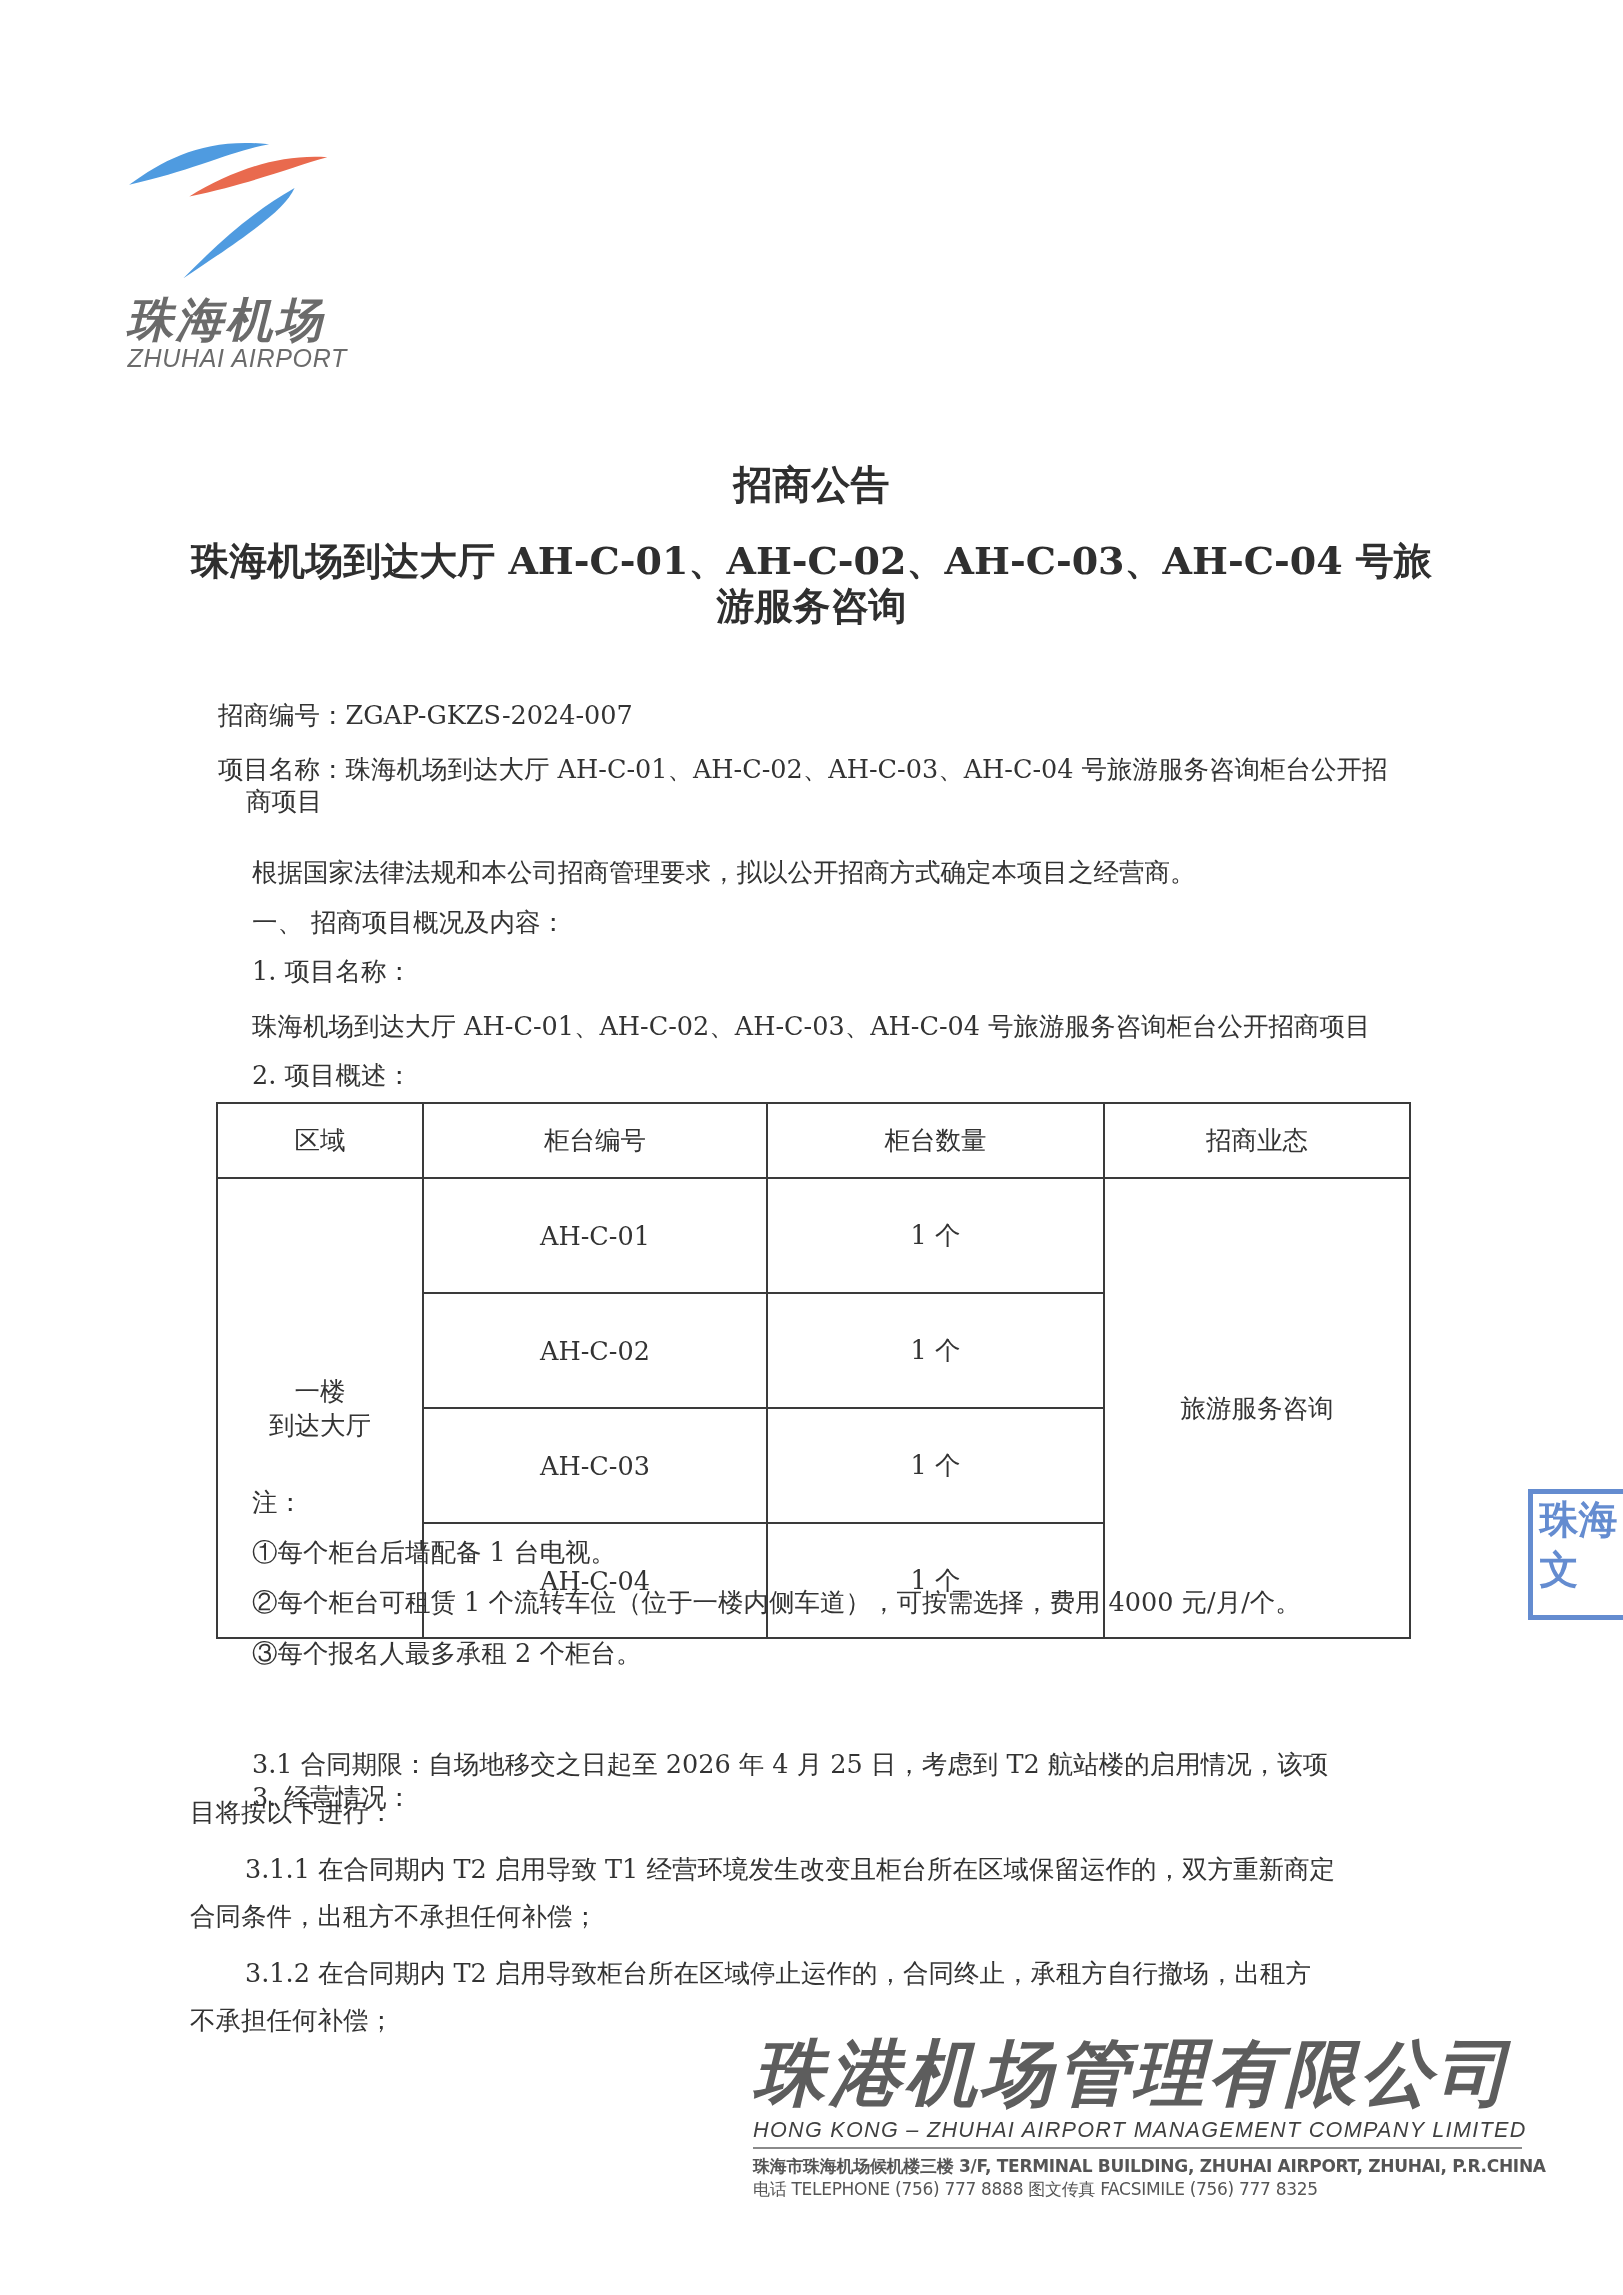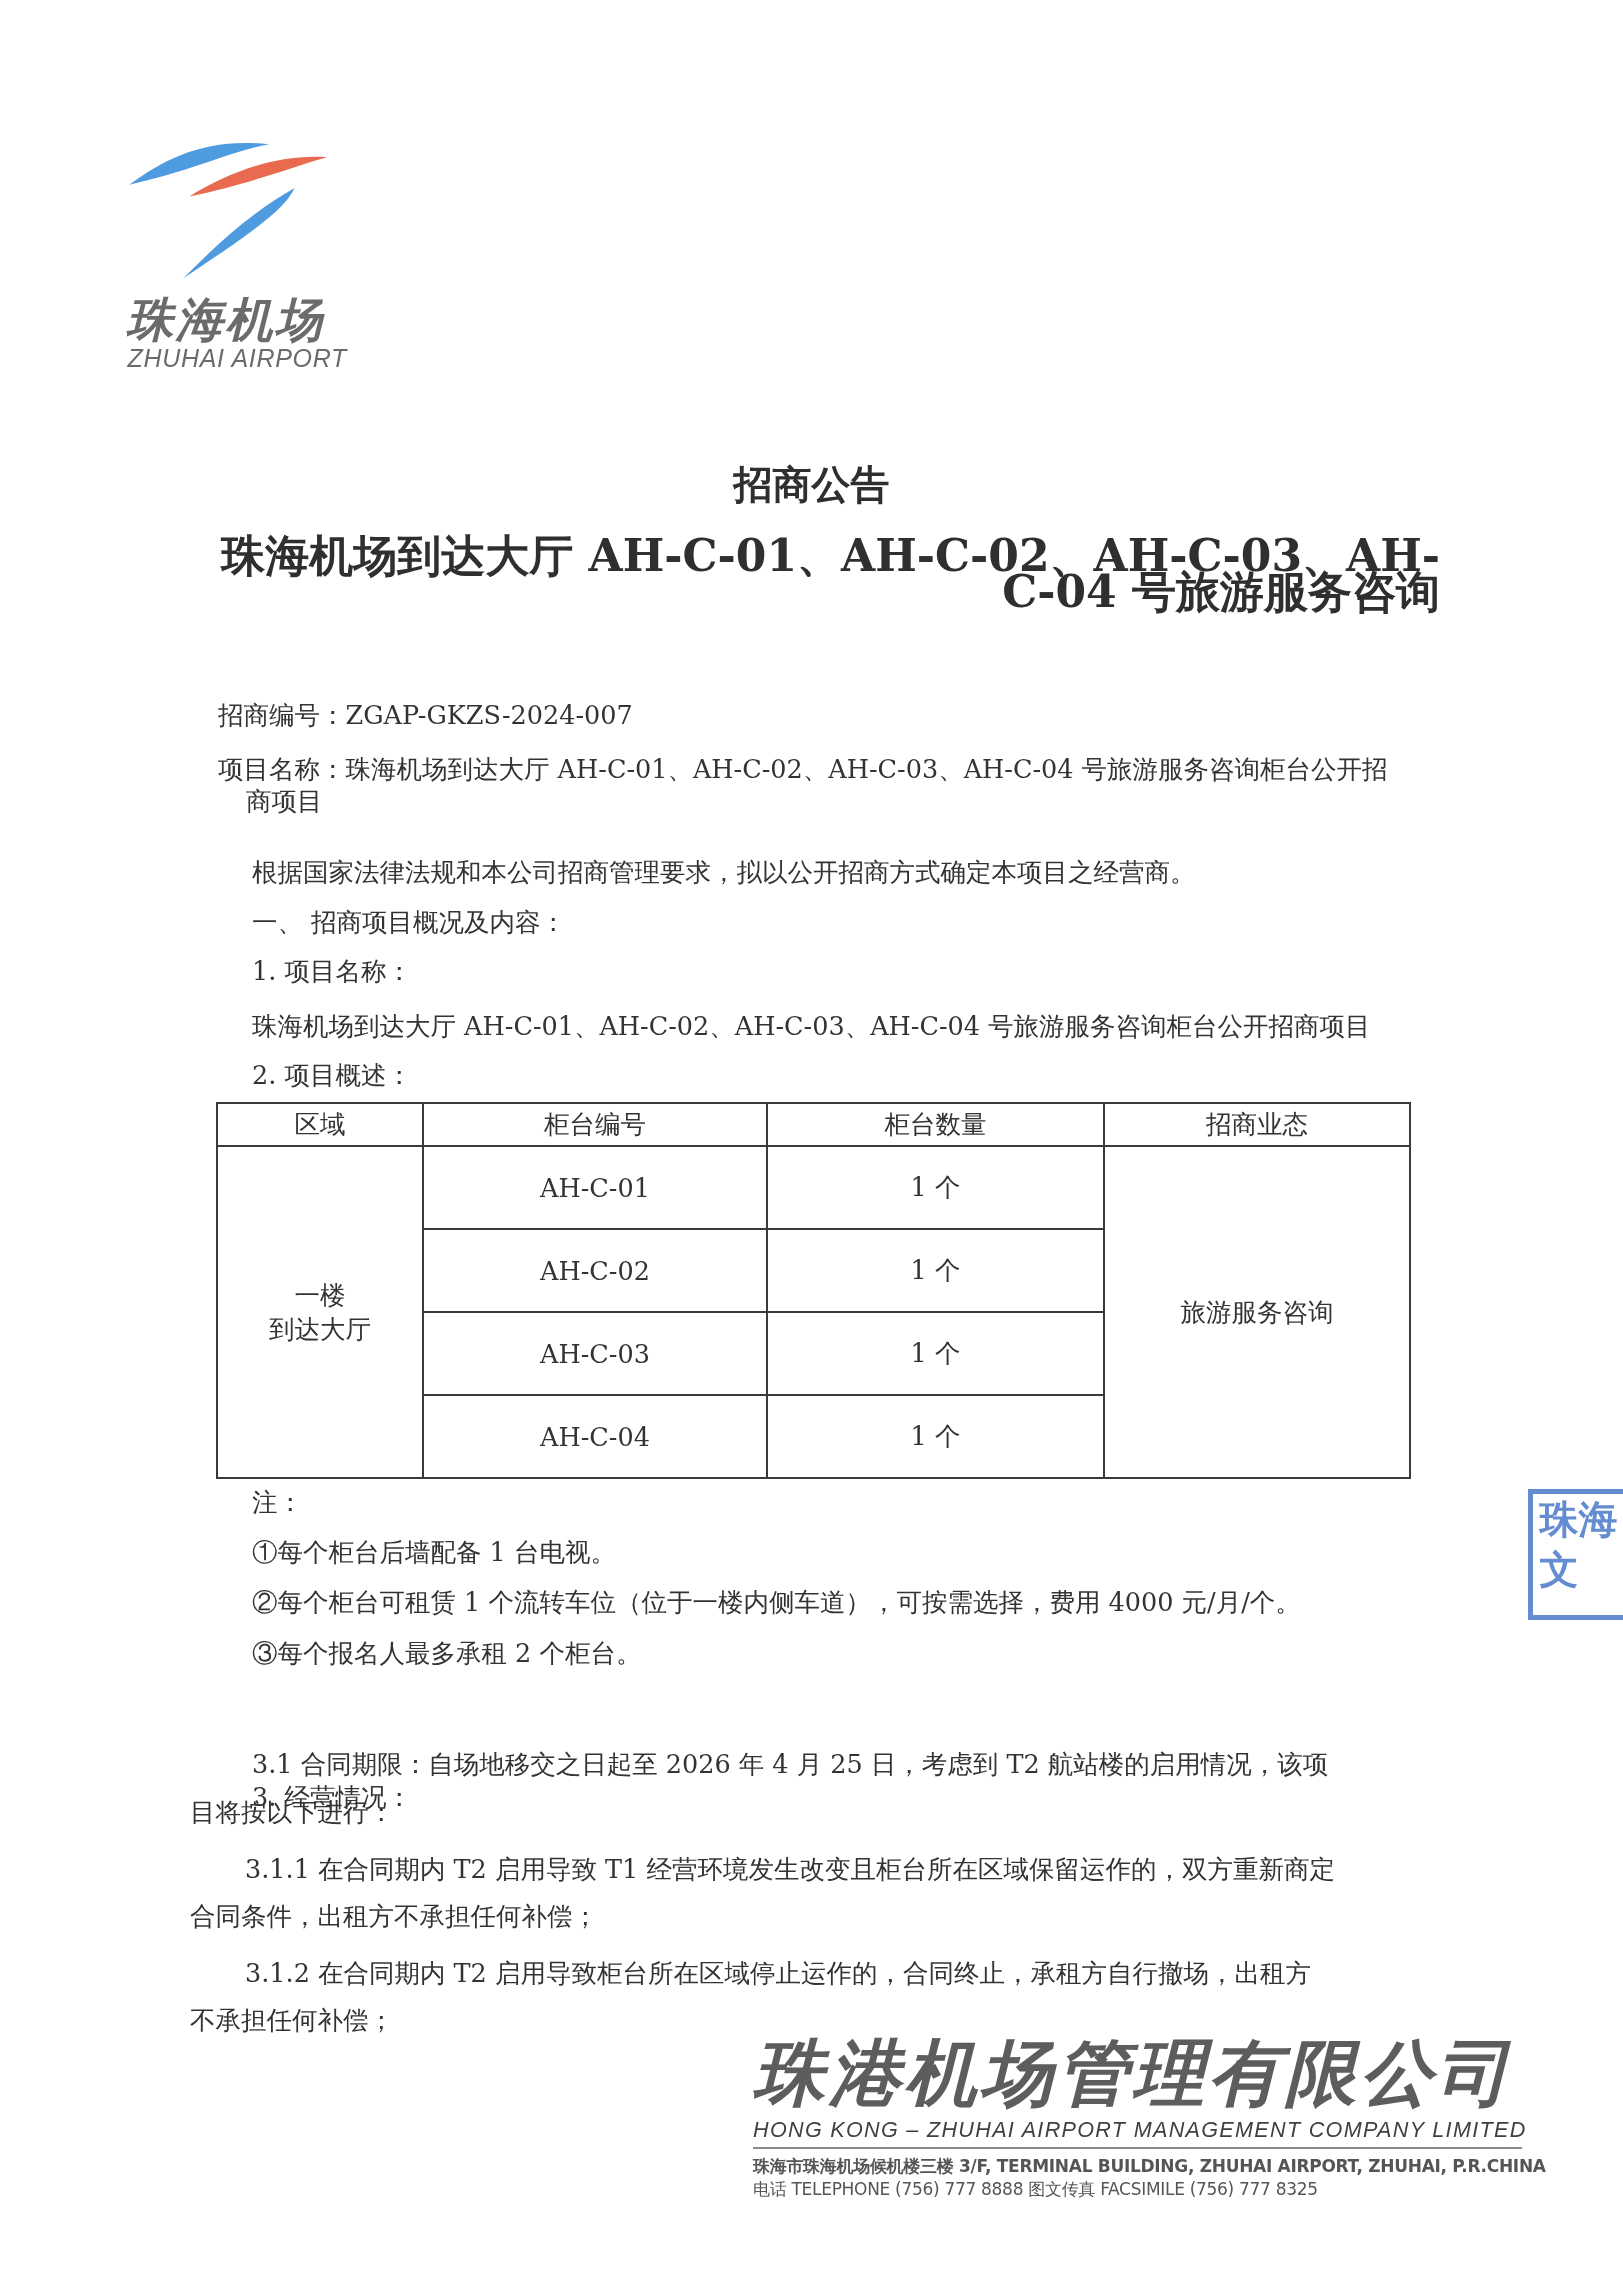--- a/index.html
+++ b/index.html
@@ -8,27 +8,27 @@
     font-family: "DejaVu Serif", "Liberation Serif", serif; color: #2b2b2b;
   }
   .abs { position: absolute; }
   
   #logo { left: 121px; top: 118px; width: 236px; height: 275px; }
   #logo svg { position: absolute; left: 0; top: 0; }
   .logo-cn { position: absolute; left: 5.2px; top: 171px; font-family: "DejaVu Sans", sans-serif; font-weight: bold; font-style: italic; font-size: 47px; color: #6b6b6b; letter-spacing: 2.6px; white-space: nowrap; }
   .logo-en { position: absolute; left: 6.5px; top: 226px; font-family: "Liberation Sans", sans-serif; font-style: italic; font-size: 25px; color: #6b6b6b; letter-spacing: 0.7px; white-space: nowrap; }
 
   .title { left: 0; width: 1623px; text-align: center; font-size: 39px; font-weight: bold; top: 458px; color: #2f2f2f; }
-  .subtitle { left: 183px; width: 1257px; text-align: right; font-size: 44px; font-weight: bold; line-height: 36px; top: 538px; color: #2f2f2f; }
+  .subtitle { left: 183px; width: 1257px; text-align: center; font-size: 38px; font-weight: bold; line-height: 45px; top: 538px; color: #2f2f2f; }
 
   .p { font-size: 25.5px; line-height: 26px; white-space: nowrap; color: #333; }
 
   
   #tbl { left: 216px; top: 1102px; width: 1193px; height: 373px; border-collapse: collapse; table-layout: fixed; font-size: 25.5px; color: #333; }
-  #tbl td, #tbl th { border: 2px solid #3a3a3a; text-align: center; vertical-align: middle; font-weight: normal; padding: 0; }
+  #tbl td, #tbl th { border: 2px solid #3a3a3a; text-align: center; vertical-align: middle; font-weight: normal; padding: 16px; }
   #tbl th { height: 41px; }
   #tbl td.code, #tbl td.qty { height: 81px; border-radius: 18px; }
 
   
   .ft-cn { left: 753px; top: 2026px; font-family: "DejaVu Sans", sans-serif; font-weight: bold; font-style: italic; font-size: 72px; color: #5d5d5d; letter-spacing: 3.9px; white-space: nowrap; }
   .ft-en { left: 753px; top: 2117px; font-family: "Liberation Sans", sans-serif; font-style: italic; font-size: 21.6px; color: #404040; letter-spacing: 1.3px; white-space: nowrap; }
   .ft-rule { left: 753px; top: 2147px; width: 769px; height: 2px; background: #8a8a8a; }
   .ft-addr { left: 753px; top: 2155px; font-family: "DejaVu Sans", sans-serif; font-weight: bold; font-size: 17px; color: #555; white-space: nowrap; letter-spacing: -0.3px; }
   .ft-tel { left: 753px; top: 2178px; font-family: "DejaVu Sans", sans-serif; font-size: 17px; color: #555; white-space: nowrap; letter-spacing: -0.3px; }
 

